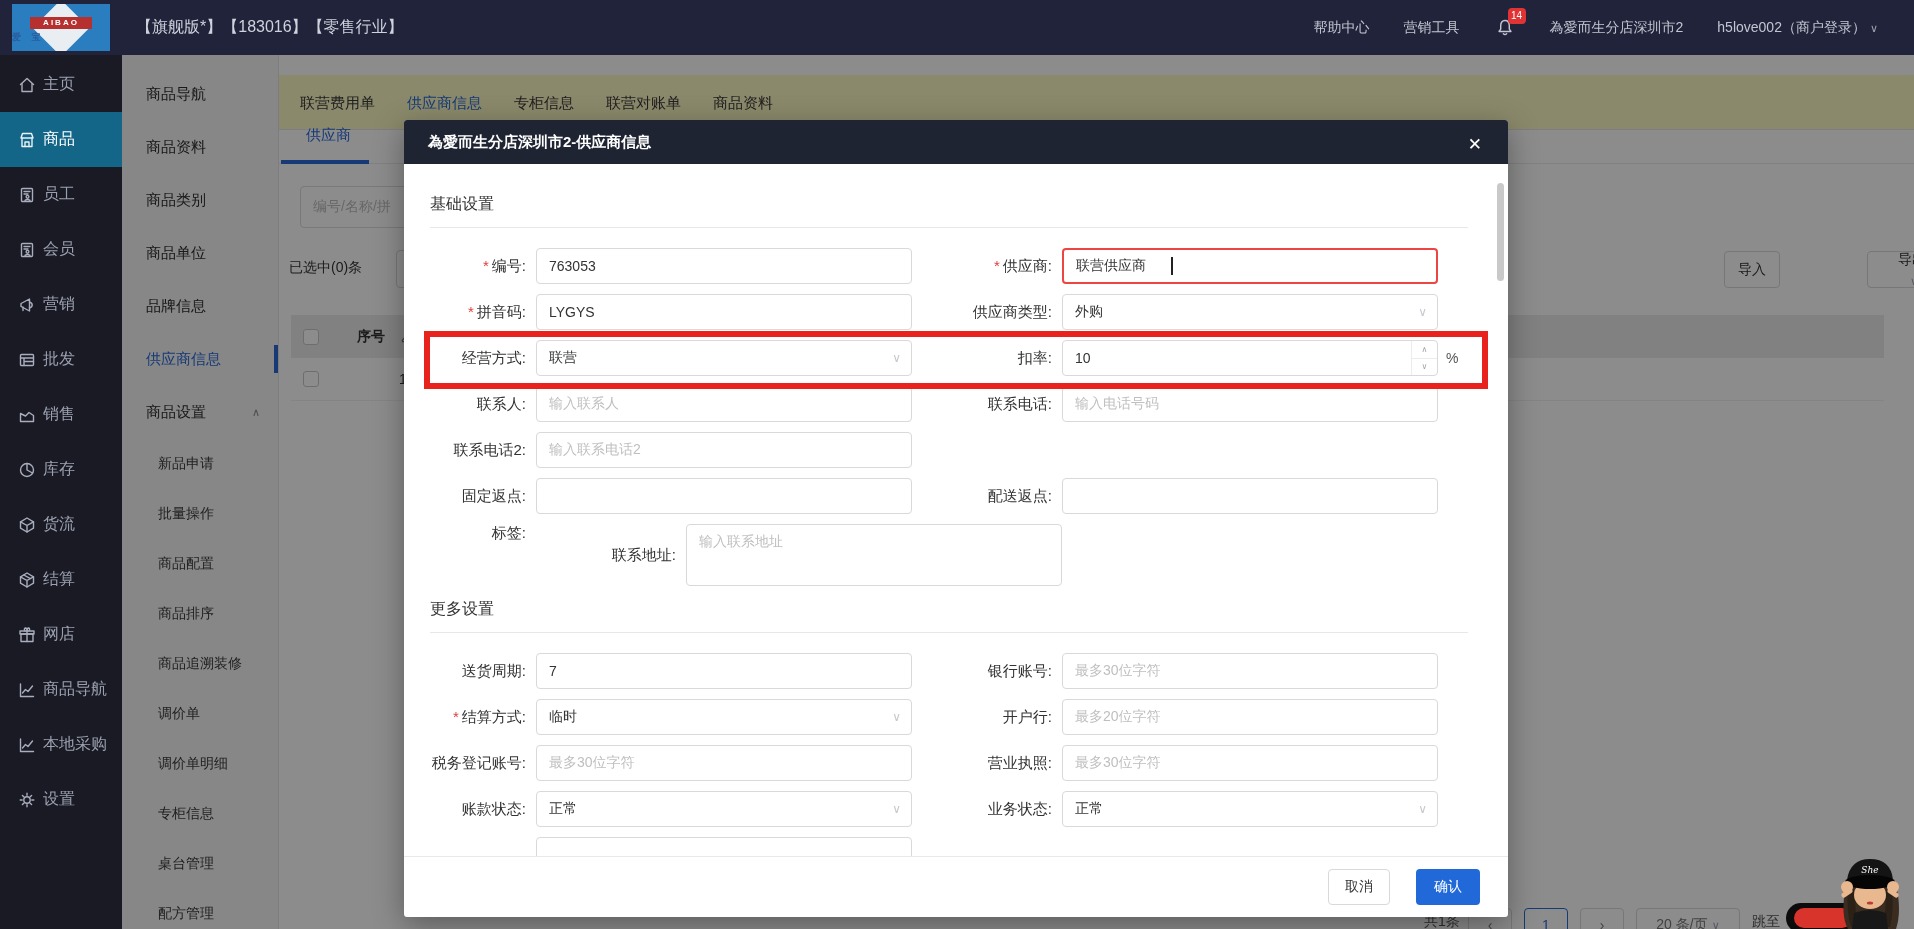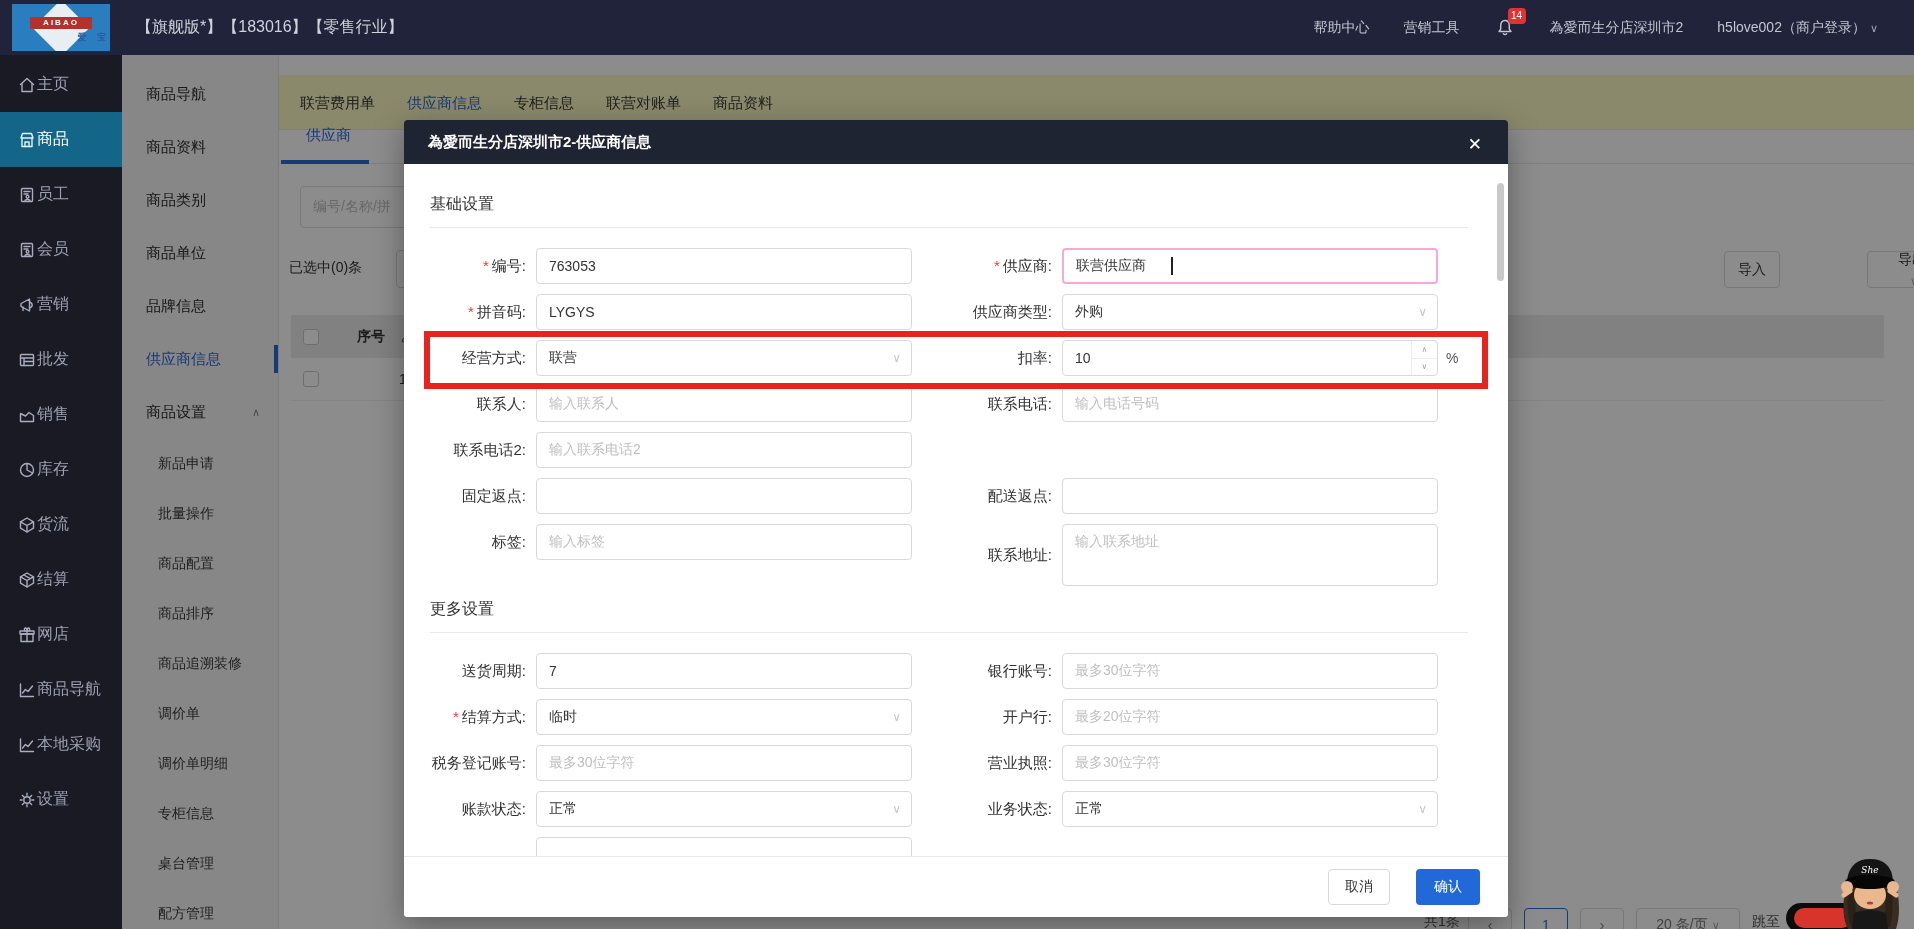--- a/index.html
+++ b/index.html
@@ -5,31 +5,31 @@
   * { margin:0; padding:0; box-sizing:border-box; }
   html,body { background:#555; }
   body { font-family:"Liberation Sans","DejaVu Sans",sans-serif; }
   #app { position:relative; width:1914px; height:929px; background:#fff; overflow:hidden; }
 
   
   .topbar { position:absolute; left:0; top:0; width:1914px; height:55px; background:#20233a; z-index:30; display:flex; align-items:center; }
   .logo { position:absolute; left:12px; top:4px; width:98px; height:47px; background:#2a7dbe; display:flex; align-items:center; justify-content:center; overflow:hidden; }
   .logo .diamond { position:absolute; width:40px; height:40px; background:#e9eef2; transform:rotate(45deg); }
   .logo .band { position:absolute; top:13px; width:62px; height:12px; background:#b5302f; color:#fff; font-size:8px; font-weight:bold; letter-spacing:2px; text-align:center; line-height:12px; }
-  .logo .cn { position:absolute; top:27px; width:100%; text-align:right; color:#2a5d9e; font-size:9px; font-weight:bold; letter-spacing:4px; }
+  .logo .cn { position:absolute; top:27px; width:100%; text-align:left; color:#2a5d9e; font-size:9px; font-weight:bold; letter-spacing:4px; }
   .top-title { position:absolute; left:136px; color:#cfd2dd; font-size:16px; }
   .top-right { position:absolute; right:36px; top:0; height:55px; display:flex; align-items:center; gap:34px; color:#c3c6d1; font-size:14px; }
   .top-link { cursor:pointer; }
   .bell-wrap { position:relative; width:22px; height:22px; }
   .badge { position:absolute; right:-10px; top:-9px; min-width:18px; height:16px; padding:0 3px; background:#e03434; border-radius:4px; color:#fff; font-size:10px; line-height:16px; text-align:center; }
   .caret { color:#9ea2b0; font-size:11px; margin-left:4px; }
 
   
   .sidebar { position:absolute; left:0; top:55px; width:122px; height:874px; background:#191a23; z-index:30; padding-top:2px; }
-  .side-item { height:55px; display:flex; align-items:center; padding-left:17px; gap:0; color:#9ba0b0; font-size:16px; cursor:pointer; }
+  .side-item { height:55px; display:flex; align-items:center; padding-left:17px; gap:6px; color:#9ba0b0; font-size:16px; cursor:pointer; }
   .side-item .icn { width:20px; height:20px; display:inline-flex; }
   .side-item.active { background:#136688; color:#fff; }
   .side-item.active svg * { stroke:#e8f2f8; }
 
   
   .submenu { position:absolute; left:122px; top:55px; width:157px; height:874px; background:#f6f6f6; z-index:10; padding-top:13px; border-right:1px solid #e4e4e4; }
   .sub-item { position:relative; height:53px; display:flex; align-items:center; padding-left:24px; font-size:15px; color:#2f2f2f; cursor:pointer; }
   .sub-item.child { height:50px; padding-left:36px; font-size:14px; color:#3c3c3c; }
   .sub-item.active { color:#2b6bd8; }
   .sub-item.active::after { content:""; position:absolute; right:0; top:12px; width:4px; height:28px; background:#2b6bd8; }
@@ -78,21 +78,21 @@
   .sec-hr { border:none; border-top:1px solid #e8e8e8; margin-top:12px; }
   .rows-wrap { margin-top:20px; }
   .form-row { display:flex; align-items:flex-start; margin-bottom:10px; }
   .cell { display:flex; align-items:center; }
   .cell.left .flabel { width:106px; }
   .cell.right { margin-left:10px; }
   .cell.right .flabel { width:140px; }
   .flabel { text-align:right; font-size:15px; color:#333; padding-right:10px; white-space:nowrap; }
   .req { color:#e23c3c; margin-right:3px; }
   .ctrl { position:relative; width:376px; height:36px; border:1px solid #d9d9d9; border-radius:4px; background:#fff; display:flex; align-items:center; padding:0 12px; font-size:14px; color:#333; }
-  .ctrl.focused { border:2px solid #f9a8d4;gap:24px; }
+  .ctrl.focused { border:2px solid #ef4444;gap:24px; }
   .ctrl .ph { color:#bfbfbf; }
   .ctrl .sel-caret { position:absolute; right:10px; color:#c5c8ce; font-size:12px; }
   .ctrl.area { height:62px; align-items:flex-start; padding-top:8px; }
   .ctrl .spin { position:absolute; right:0; top:0; width:26px; height:100%; border-left:1px solid #ececec; display:flex; flex-direction:column; }
   .ctrl .spin span { flex:1; display:flex; align-items:center; justify-content:center; font-size:8px; color:#a0a3ab; }
   .ctrl .spin span:first-child { border-bottom:1px solid #ececec; }
   .suffix { margin-left:8px; font-size:14px; color:#555; }
   .caret-i { width:1.5px; height:18px; background:#222; margin-left:1px; }
   .modal-foot { position:absolute; left:0; right:0; bottom:0; height:61px; border-top:1px solid #e9e9e9; }
   .btn-cancel { position:absolute; left:924px; top:12px; width:62px; height:36px; border:1px solid #d9d9d9; border-radius:4px; background:#fff; font-size:14px; color:#333; cursor:pointer; font-family:inherit; }
@@ -505,23 +505,20 @@
             <div class="cell right">
               <div class="flabel">配送返点:</div>
               <div class="ctrl">
                 <span></span>
               </div>
             </div>
           </div>
           <div class="form-row">
             <div class="cell left">
               <div class="flabel">标签:</div>
-              <div class="ctrl">
-                <span class="ph">输入标签</span>
-              </div>
             </div>
             <div class="cell right">
               <div class="flabel">联系地址:</div>
               <div class="ctrl area">
                 <span class="ph">输入联系地址</span>
               </div>
             </div>
           </div>
         </div>
       <div class="sec-head more">更多设置</div>

